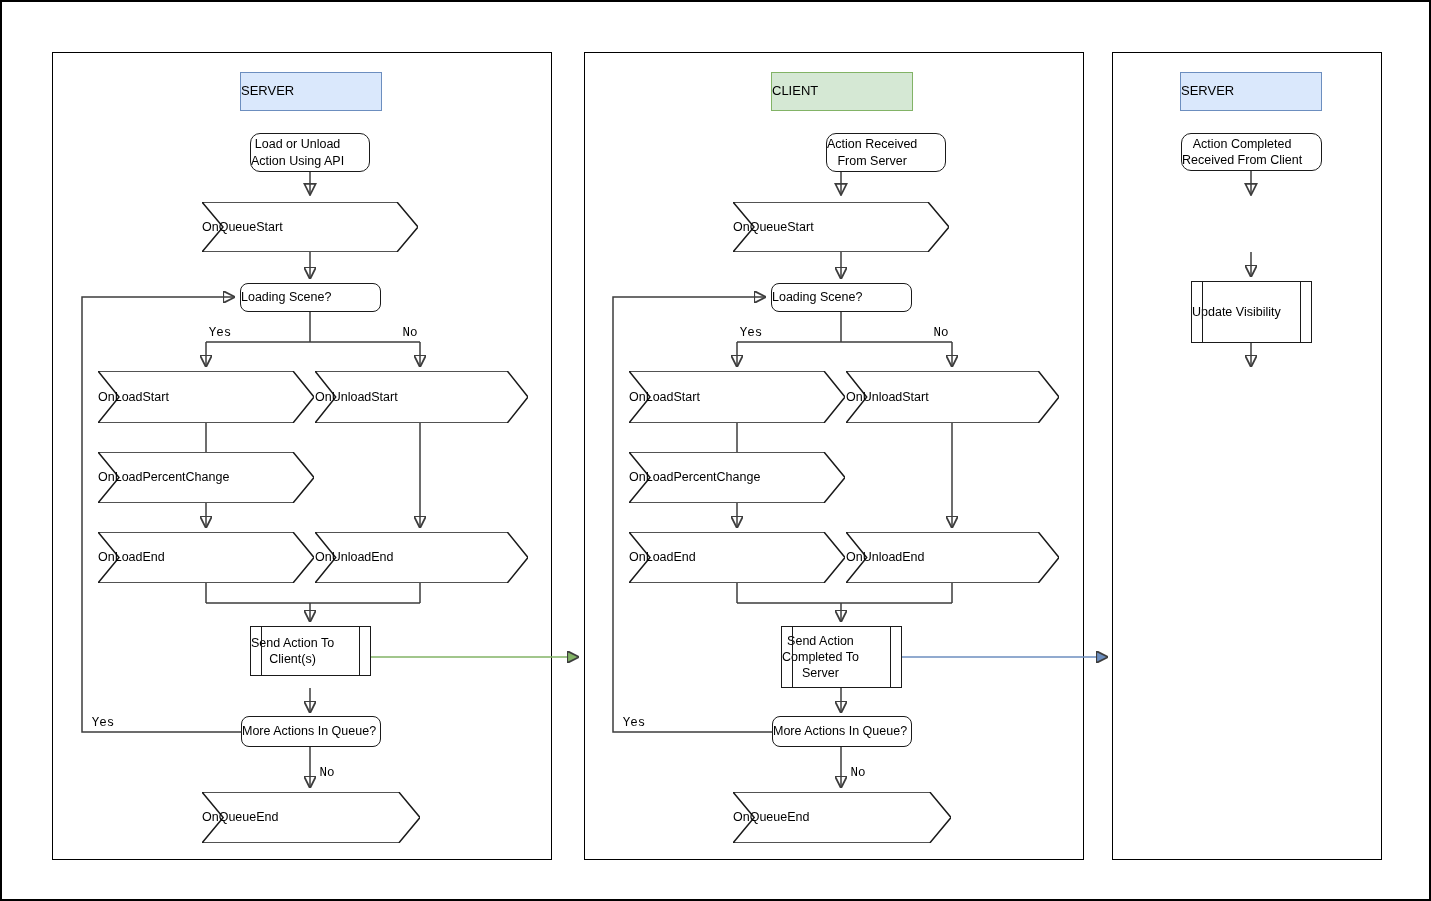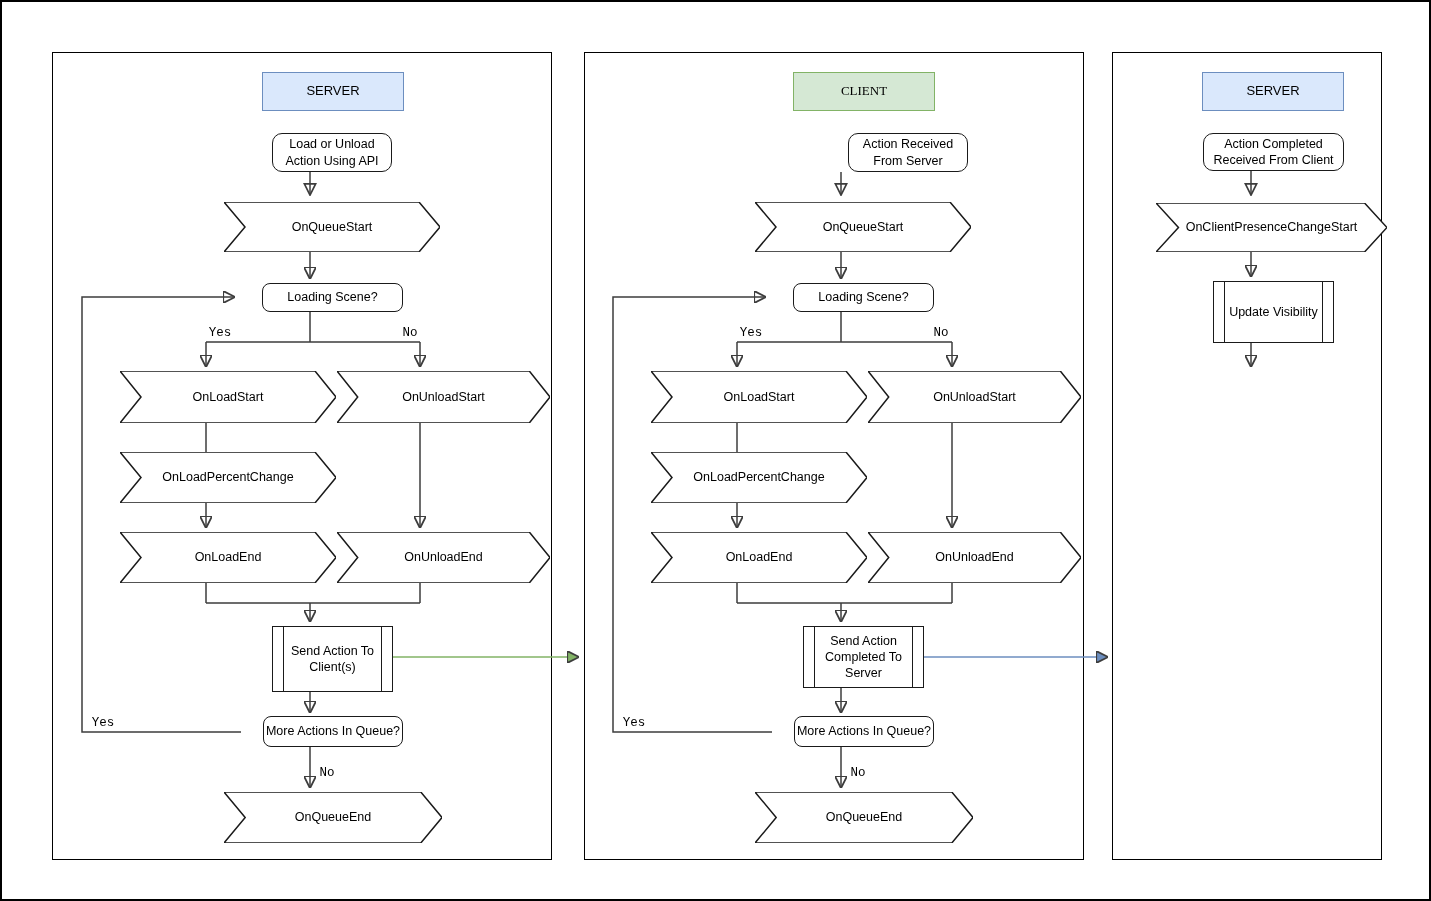--- a/index.html
+++ b/index.html
@@ -11,27 +11,27 @@
     color:#000;
   }
   .panel {
     position:absolute; box-sizing:border-box;
     border:1.5px solid #000; background:transparent; z-index:0;
   }
   #connectors { position:absolute; left:0; top:0; z-index:1; pointer-events:none; }
   #connectors path { fill:none; stroke:#3d3d3d; stroke-width:1.5; }
   .shape {
     position:absolute; box-sizing:border-box; z-index:2;
-    display:flex; align-items:center; justify-content:center;
-    text-align:center; font-size:12.5px; line-height:1.3;margin-left:22px;
+    display:flex; align-items:center; justify-content:flex-start;
+    text-align:center; font-size:12.5px; line-height:1.3;
   }
   .lbl { white-space:pre; }
   .hdr { border:1.5px solid; font-size:13px; }
   .hdr.server { background:var(--server-fill,#dae8fc); border-color:var(--server-border,#6c8ebf); }
-  .hdr.client { background:var(--client-fill,#d5e8d4); border-color:var(--client-border,#82b366);font-family:Liberation Serif, serif; }
+  .hdr.client { background:var(--client-fill,#d5e8d4); border-color:var(--client-border,#82b366); }
   .rnd { background:#fff; border:1.5px solid #1a1a1a; border-radius:10px; }
   .rnd.small { border-radius:8px; }
   .pp { background:#fff; border:1.5px solid #1a1a1a; }
   .pp .bar { position:absolute; top:0; bottom:0; width:0; border-left:1.5px solid #1a1a1a; }
   .pp .bar.l { left:10px; }
   .pp .bar.r { right:10px; }
   .step { background:transparent; border:none; }
   .step svg { position:absolute; inset:0; width:100%; height:100%; }
   .step .lbl { position:relative; z-index:1; }
   .elabel {
@@ -146,21 +146,21 @@
         <polygon points="0,0 195,0 216,25 195,50 0,50 21,25" fill="#fff" stroke="#1a1a1a" stroke-width="1.5" vector-effect="non-scaling-stroke"></polygon>
       </svg>
     <span class="lbl">OnLoadEnd</span>
   </div>
   <div class="shape step" style="left:313px;top:530px;width:213px;height:51px">
     <svg viewBox="0 0 216 50" preserveAspectRatio="none">
         <polygon points="0,0 195,0 216,25 195,50 0,50 21,25" fill="#fff" stroke="#1a1a1a" stroke-width="1.5" vector-effect="non-scaling-stroke"></polygon>
       </svg>
     <span class="lbl">OnUnloadEnd</span>
   </div>
-  <div class="shape pp" style="left:248px;top:624px;width:121px;height:66px">
+  <div class="shape pp" style="left:248px;top:624px;width:121px;height:50px">
     <div class="bar l"></div>
     <div class="bar r"></div>
     <span class="lbl">Send Action To
 Client(s)</span>
   </div>
   <div class="shape rnd small" style="left:239px;top:714px;width:140px;height:31px">
     <span class="lbl">More Actions In Queue?</span>
   </div>
   <span class="elabel" style="left:101px;top:721px">Yes</span>
   <span class="elabel" style="left:325px;top:771px">No</span>
@@ -238,25 +238,19 @@
     <span class="lbl">OnQueueEnd</span>
   </div>
 
   <div class="shape hdr server" style="left:1178px;top:70px;width:142px;height:39px">
     <span class="lbl">SERVER</span>
   </div>
   <div class="shape rnd" style="left:1179px;top:131px;width:141px;height:38px">
     <span class="lbl">Action Completed
 Received From Client</span>
   </div>
-  <div class="shape step" style="left:1132px;top:201px;width:231px;height:49px">
-    <svg viewBox="0 0 216 50" preserveAspectRatio="none">
-        <polygon points="0,0 195,0 216,25 195,50 0,50 21,25" fill="#fff" stroke="#1a1a1a" stroke-width="1.5" vector-effect="non-scaling-stroke"></polygon>
-      </svg>
-    <span class="lbl">OnClientPresenceChangeStart</span>
-  </div>
   <div class="shape pp" style="left:1189px;top:279px;width:121px;height:62px">
     <div class="bar l"></div>
     <div class="bar r"></div>
     <span class="lbl">Update Visibility</span>
   </div>
 
 </div>
 
 </body></html>

